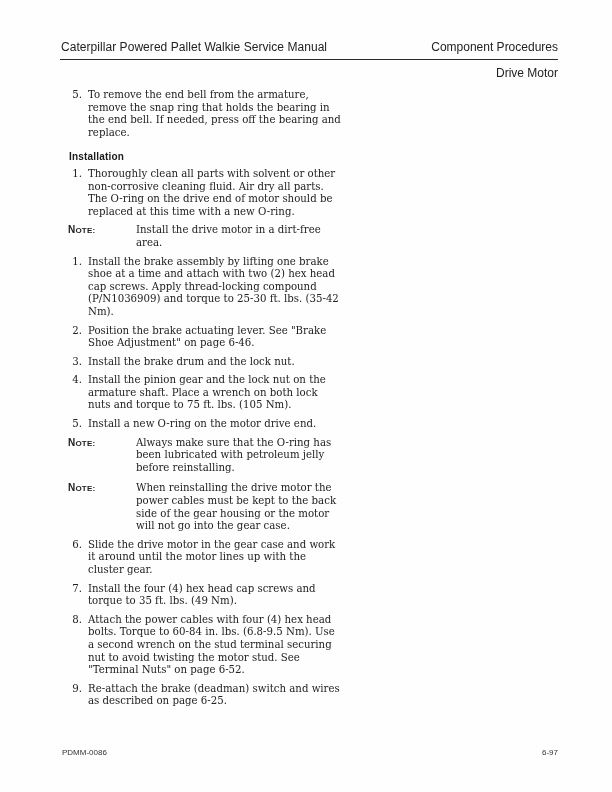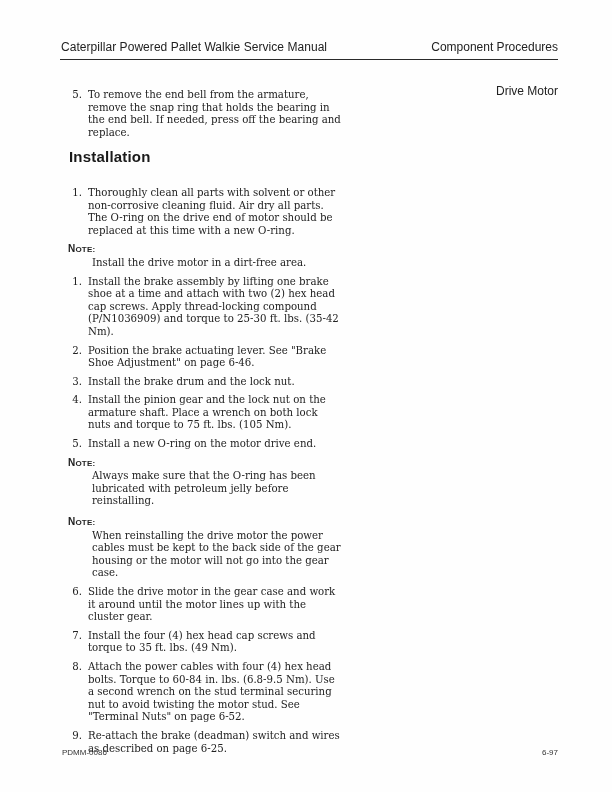--- a/index.html
+++ b/index.html
@@ -47,21 +47,20 @@
       border-top: 1.3px solid #2a2a2a;
     }
     .hdr-sub {
       position: absolute;
       right: 54px;
       top: 66px;
       font-family: "Liberation Sans", sans-serif;
       font-size: 12px;
       color: #222;
       text-align: right;
-      margin-top: 18px;
     }
     .content {
       position: absolute;
       left: 70px;
       top: 89px;
       width: 272px;
       font-family: "DejaVu Serif", serif;
       font-size: 10.2px;
       line-height: 12.6px;
       color: #222;
@@ -78,29 +77,28 @@
       box-sizing: border-box;
       width: 24px;
       margin-left: -6px;
     }
     .step .txt {
       flex: 1;
     }
     .section-title {
       font-family: "Liberation Sans", sans-serif;
       font-weight: bold;
-      font-size: 15px;
+      font-size: 10px;
       color: #1a1a1a;
-      margin: 12px 0 23px -1px;
+      margin: 12px 0 4px -1px;
       letter-spacing: 0.2px;
     }
     .note {
       display: flex;
       margin: 0 0 6px -2px;
-      flex-direction: column;
     }
     .note .label {
       width: 44px;
       flex: none;
       font-family: "Liberation Sans", sans-serif;
       font-weight: bold;
       font-size: 10px;
       letter-spacing: 0.2px;
     }
     .note .label .sc {

